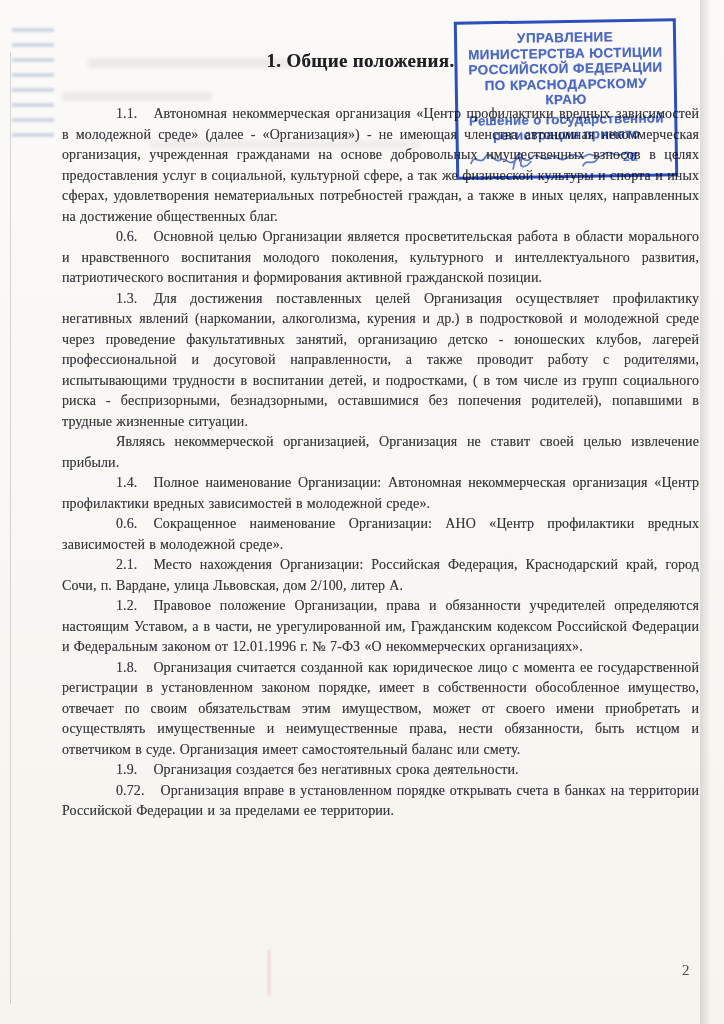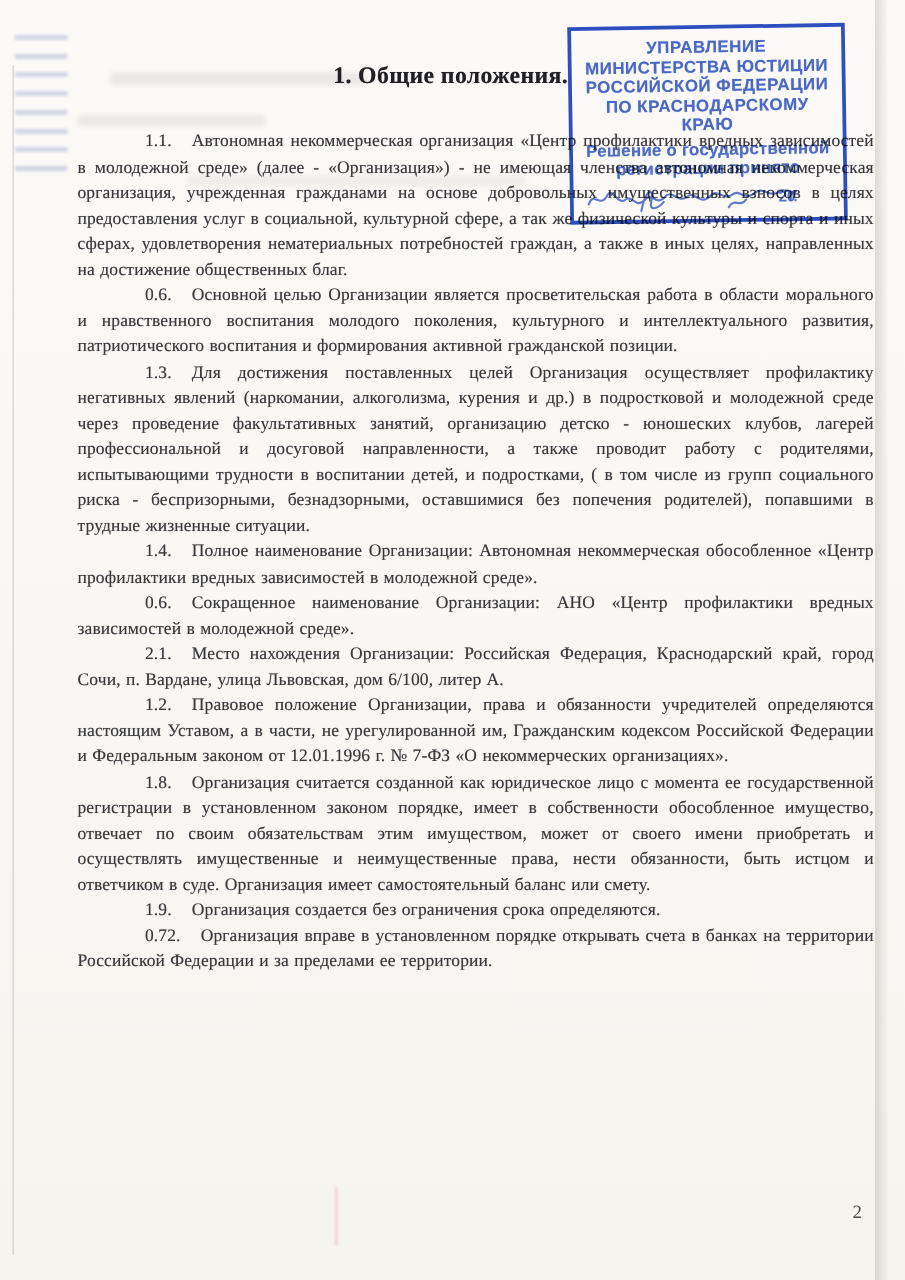--- a/index.html
+++ b/index.html
@@ -103,26 +103,27 @@
   <div class="ghost g1"></div>
   <div class="ghost g2"></div>
   <div class="ghost g3"></div>
   <div class="crease"></div>
 
   <h1 class="doc-title">1.  Общие положения.</h1>
   <div class="doc-body">
       <p><span class="pnum">1.1.</span><span>Автономная некоммерческая организация «Центр профилактики вредных зависимостей в молодежной среде» (далее - «Организация») - не имеющая членства автономная некоммерческая организация, учрежденная гражданами на основе добровольных имущественных взносов  в целях предоставления услуг в социальной, культурной сфере, а так же физической культуры и спорта и иных сферах, удовлетворения нематериальных потребностей граждан, а также в иных целях, направленных на достижение общественных благ.</span></p>
       <p><span class="pnum">0.6.</span><span>Основной целью Организации является просветительская работа в области морального и нравственного воспитания молодого поколения, культурного и интеллектуального развития, патриотического воспитания и формирования активной гражданской позиции.</span></p>
       <p><span class="pnum">1.3.</span><span>Для достижения поставленных целей Организация осуществляет профилактику негативных явлений (наркомании, алкоголизма, курения  и др.) в подростковой  и молодежной среде через проведение факультативных занятий, организацию детско - юношеских клубов, лагерей профессиональной и досуговой направленности,   а также проводит работу с родителями, испытывающими трудности в воспитании детей,  и подростками, ( в том числе из групп социального риска - беспризорными, безнадзорными, оставшимися без попечения родителей),  попавшими в трудные жизненные ситуации.</span></p>
-      <p><span class="pnum">1.4.</span><span>Полное наименование Организации: Автономная некоммерческая обособленное «Центр профилактики вредных зависимостей в молодежной среде».</span></p>
+      <p><span class="pnum"></span><span>Являясь некоммерческой организацией, Организация не ставит своей целью извлечение прибыли.</span></p>
+      <p><span class="pnum">1.4.</span><span>Полное наименование Организации: Автономная некоммерческая организация «Центр профилактики вредных зависимостей в молодежной среде».</span></p>
       <p><span class="pnum">0.6.</span><span>Сокращенное наименование Организации: АНО «Центр профилактики вредных зависимостей в молодежной среде».</span></p>
-      <p><span class="pnum">2.1.</span><span>Место нахождения Организации: Российская Федерация, Краснодарский край, город Сочи, п. Вардане, улица Львовская, дом 6/100, литер А.</span></p>
+      <p><span class="pnum">2.1.</span><span>Место нахождения Организации: Российская Федерация, Краснодарский край, город Сочи, п. Вардане, улица Львовская, дом 2/100, литер А.</span></p>
       <p><span class="pnum">1.2.</span><span>Правовое положение Организации, права и обязанности учредителей определяются настоящим Уставом, а в части, не урегулированной им,  Гражданским  кодексом Российской Федерации и Федеральным законом от 12.01.1996 г. № 7-ФЗ «О некоммерческих организациях».</span></p>
       <p><span class="pnum">1.8.</span><span>Организация считается созданной как юридическое лицо с момента ее государственной регистрации в установленном законом порядке, имеет в собственности обособленное имущество, отвечает по своим обязательствам этим имуществом, может от своего имени приобретать и осуществлять имущественные и неимущественные права, нести обязанности, быть истцом и ответчиком в суде. Организация имеет самостоятельный баланс или смету.</span></p>
-      <p><span class="pnum">1.9.</span><span>Организация создается без ограничения срока определяются.</span></p>
+      <p><span class="pnum">1.9.</span><span>Организация создается без негативных срока деятельности.</span></p>
       <p><span class="pnum">0.72.</span><span>Организация вправе в установленном порядке открывать счета в банках на территории Российской Федерации и за пределами ее территории.</span></p>
     </div>
   <div class="page-number">2</div>
 
   <div class="stamp">
     <div>
         <div class="stamp-line">УПРАВЛЕНИЕ</div>
         <div class="stamp-line">МИНИСТЕРСТВА ЮСТИЦИИ</div>
         <div class="stamp-line">РОССИЙСКОЙ ФЕДЕРАЦИИ</div>
         <div class="stamp-line">ПО КРАСНОДАРСКОМУ</div>

